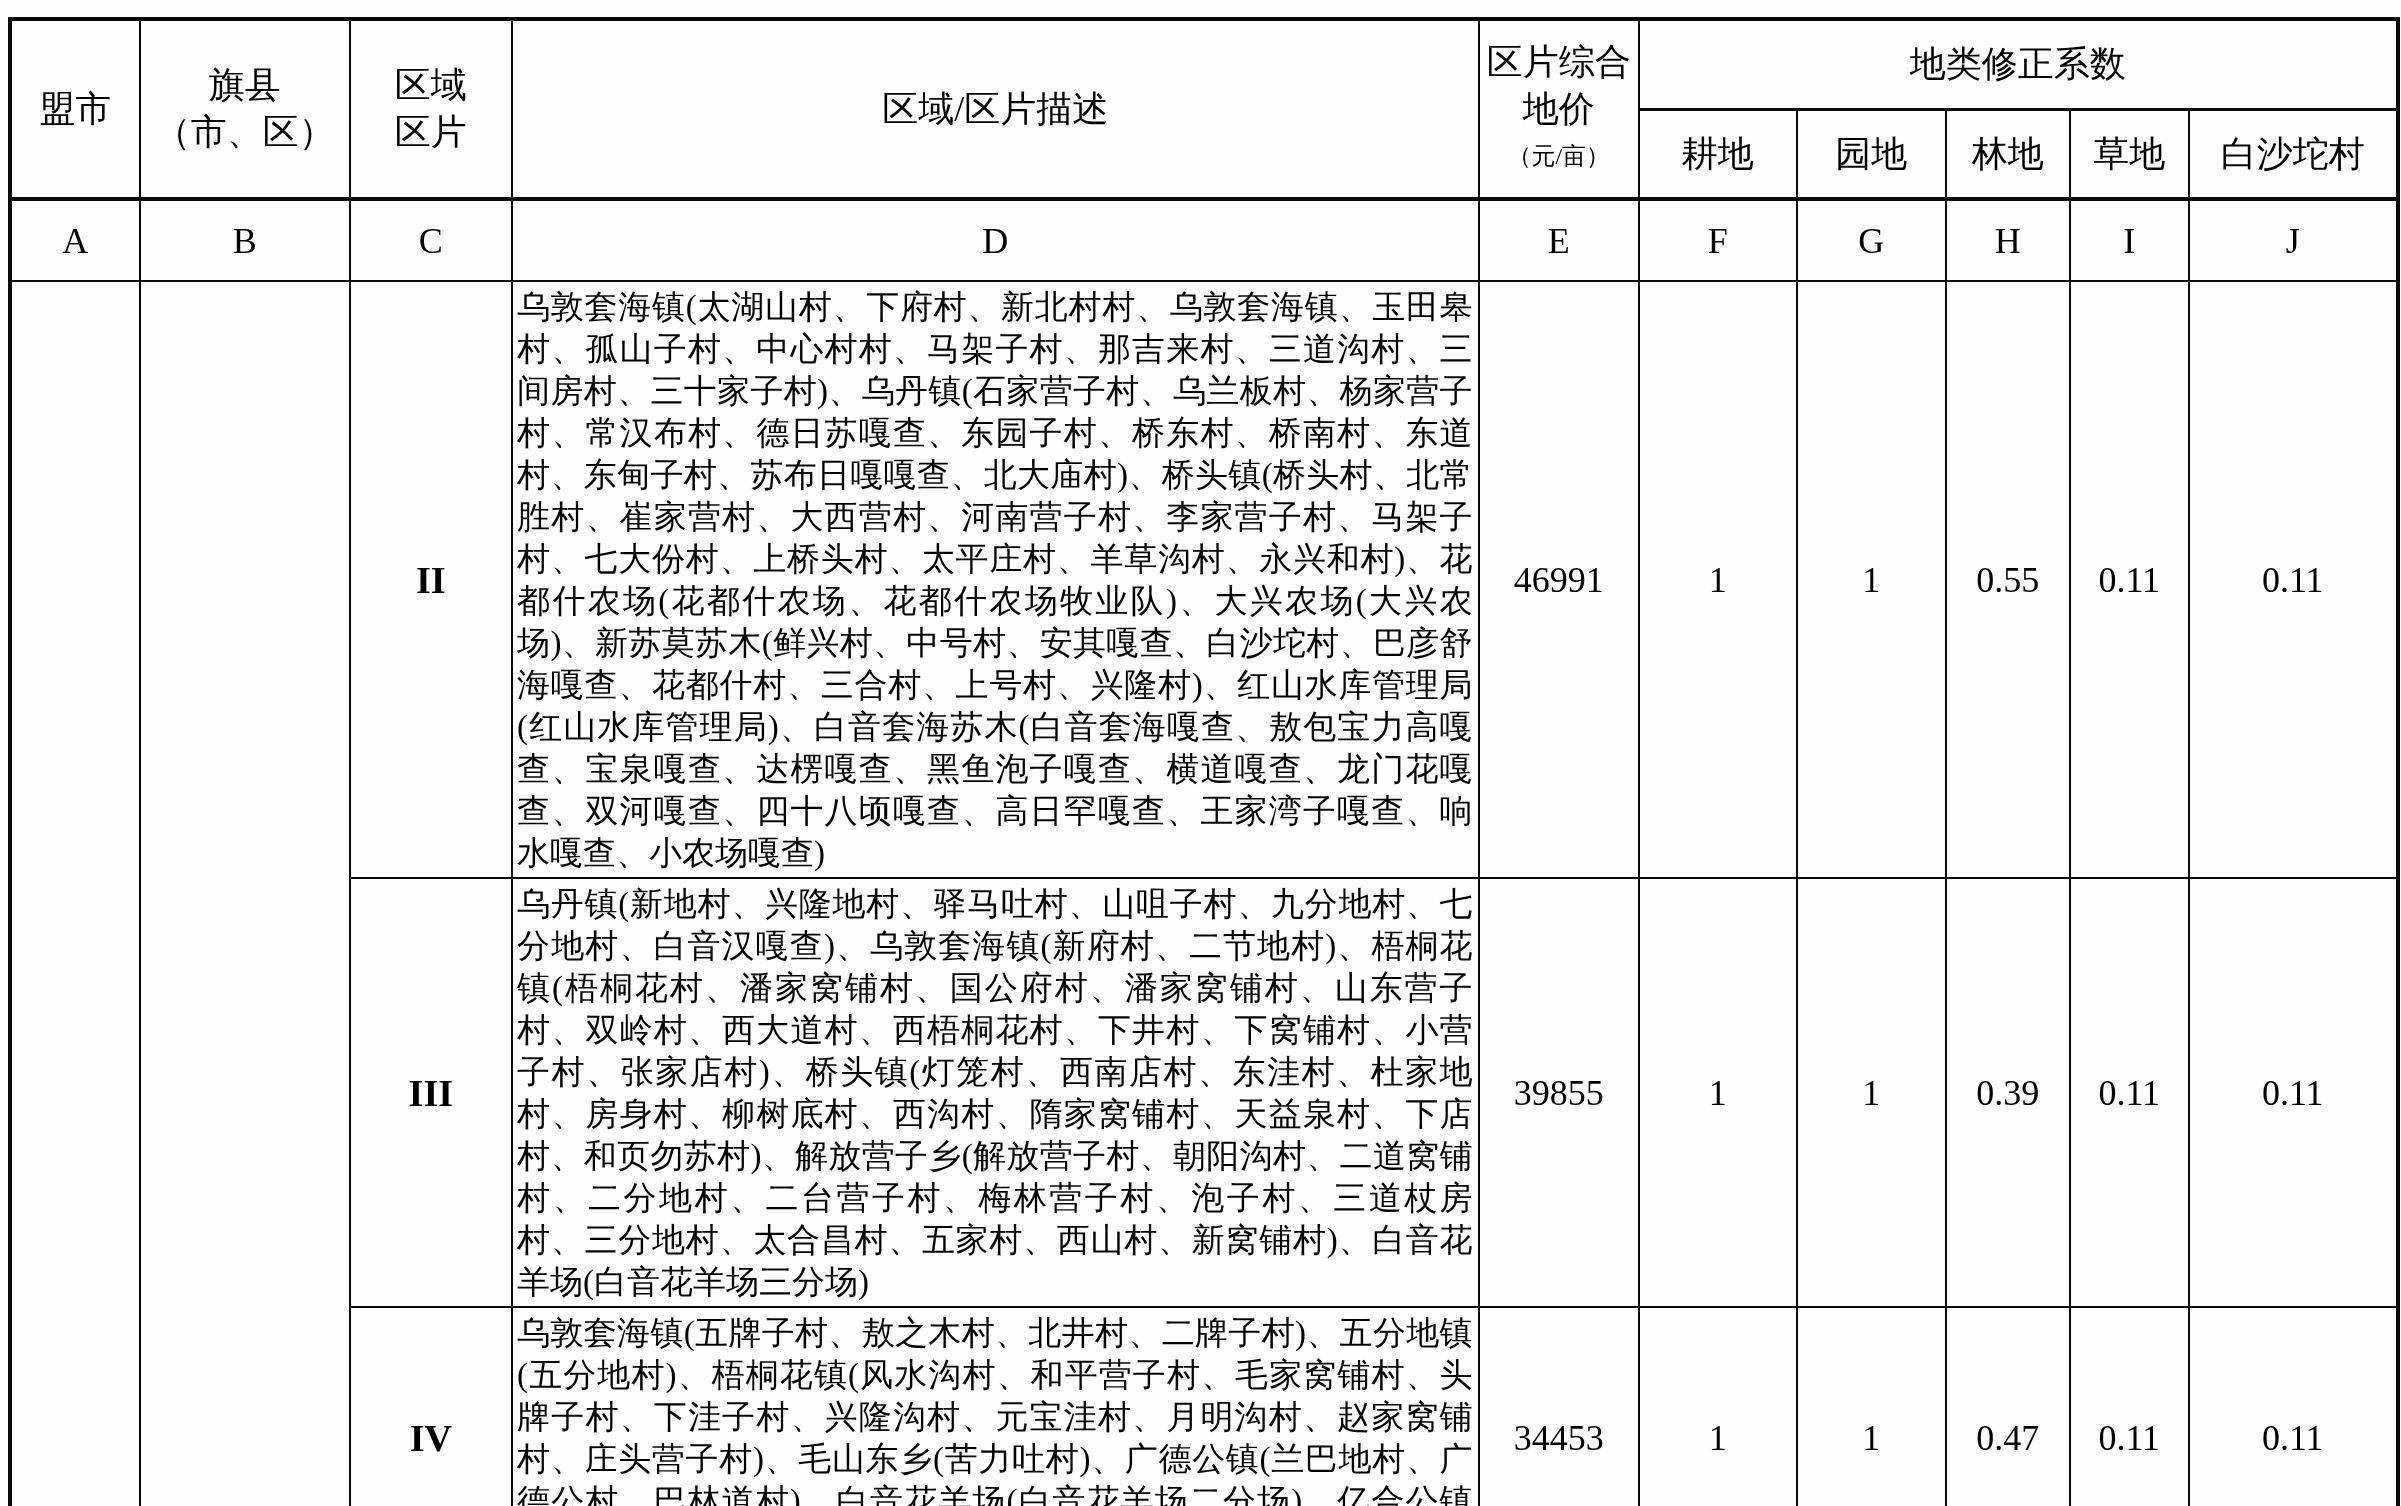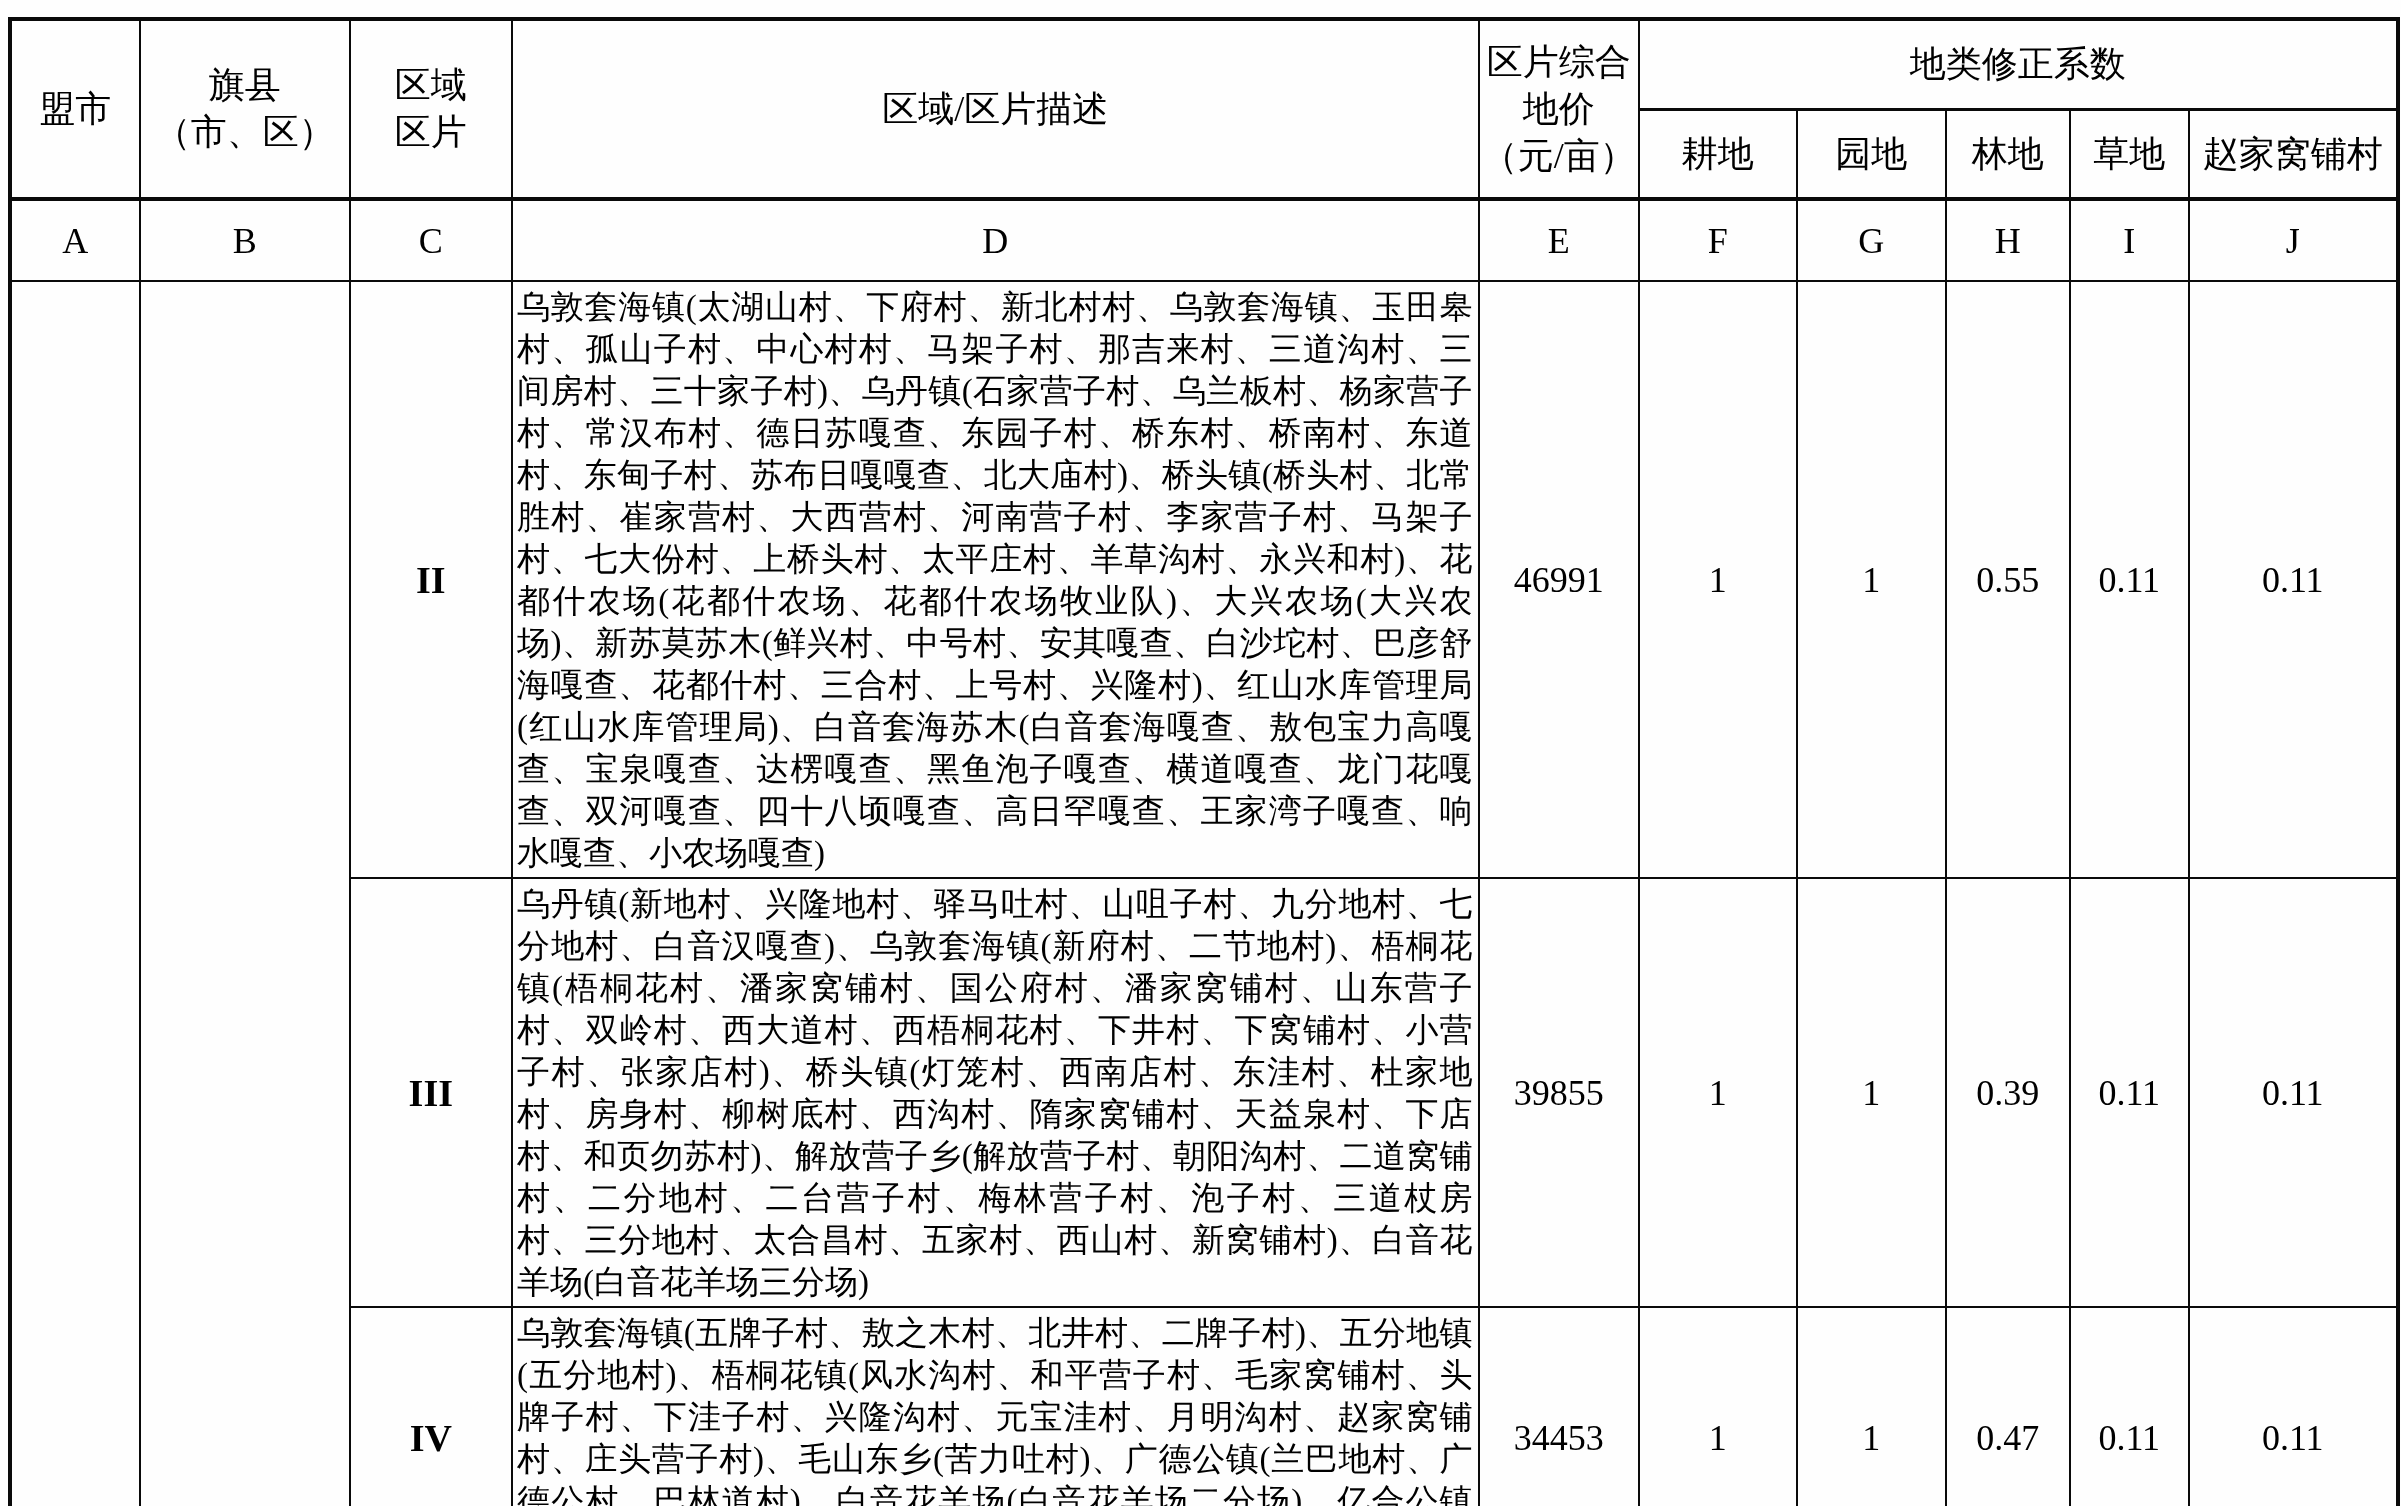--- a/index.html
+++ b/index.html
@@ -26,21 +26,21 @@
     overflow:hidden;
   }
   
   tr.letters td{border-top-width:4.3px;}
   tr.hr2 td{border-top-width:3.5px;margin-top:24px;}
 
   .hcell{font-size:36px;line-height:47px;}
   .hcell .ln{display:block;}
   tr.letters td{font-size:36px;height:79px;font-family:"Liberation Serif",serif;}
 
-  .small-paren{font-size:36px;}
+  .small-paren{font-size:24px;}
 
   td.zone{font-size:38px;font-weight:bold;font-family:"Liberation Serif",serif;margin-top:46px;}
   td.num{font-size:36px;font-family:"Liberation Serif",serif;}
 
   td.desc{
     text-align:justify;
     vertical-align:middle;
   }
   td.desc .desc-text{
     font-size:33px;
@@ -98,21 +98,21 @@
       <td colspan="5" class="hcell">
         <span>地类修正系数</span>
       </td>
     </tr>
 
     <tr class="hr2">
       <td class="hcell">耕地</td>
       <td class="hcell">园地</td>
       <td class="hcell">林地</td>
       <td class="hcell">草地</td>
-      <td class="hcell">赵家窝铺村</td>
+      <td class="hcell">白沙坨村</td>
     </tr>
 
     <tr class="letters">
       <td>A</td>
       <td>B</td>
       <td>C</td>
       <td>D</td>
       <td>E</td>
       <td>F</td>
       <td>G</td>

